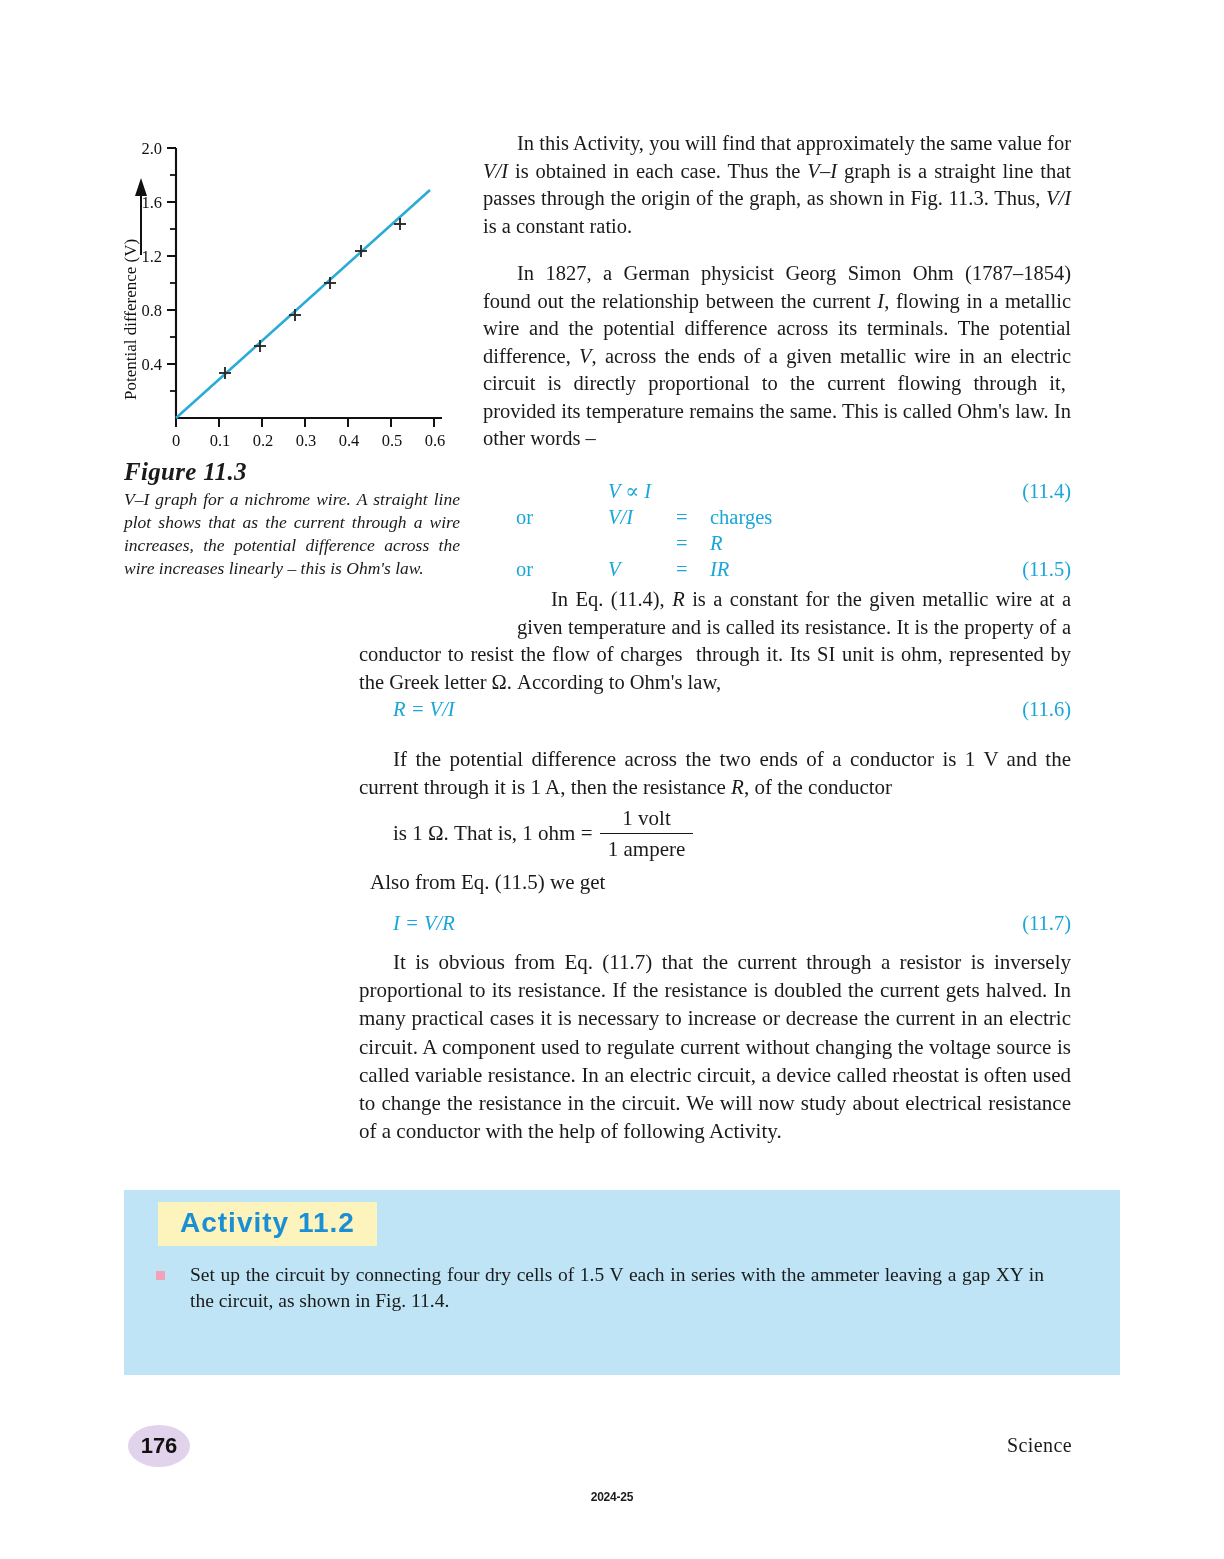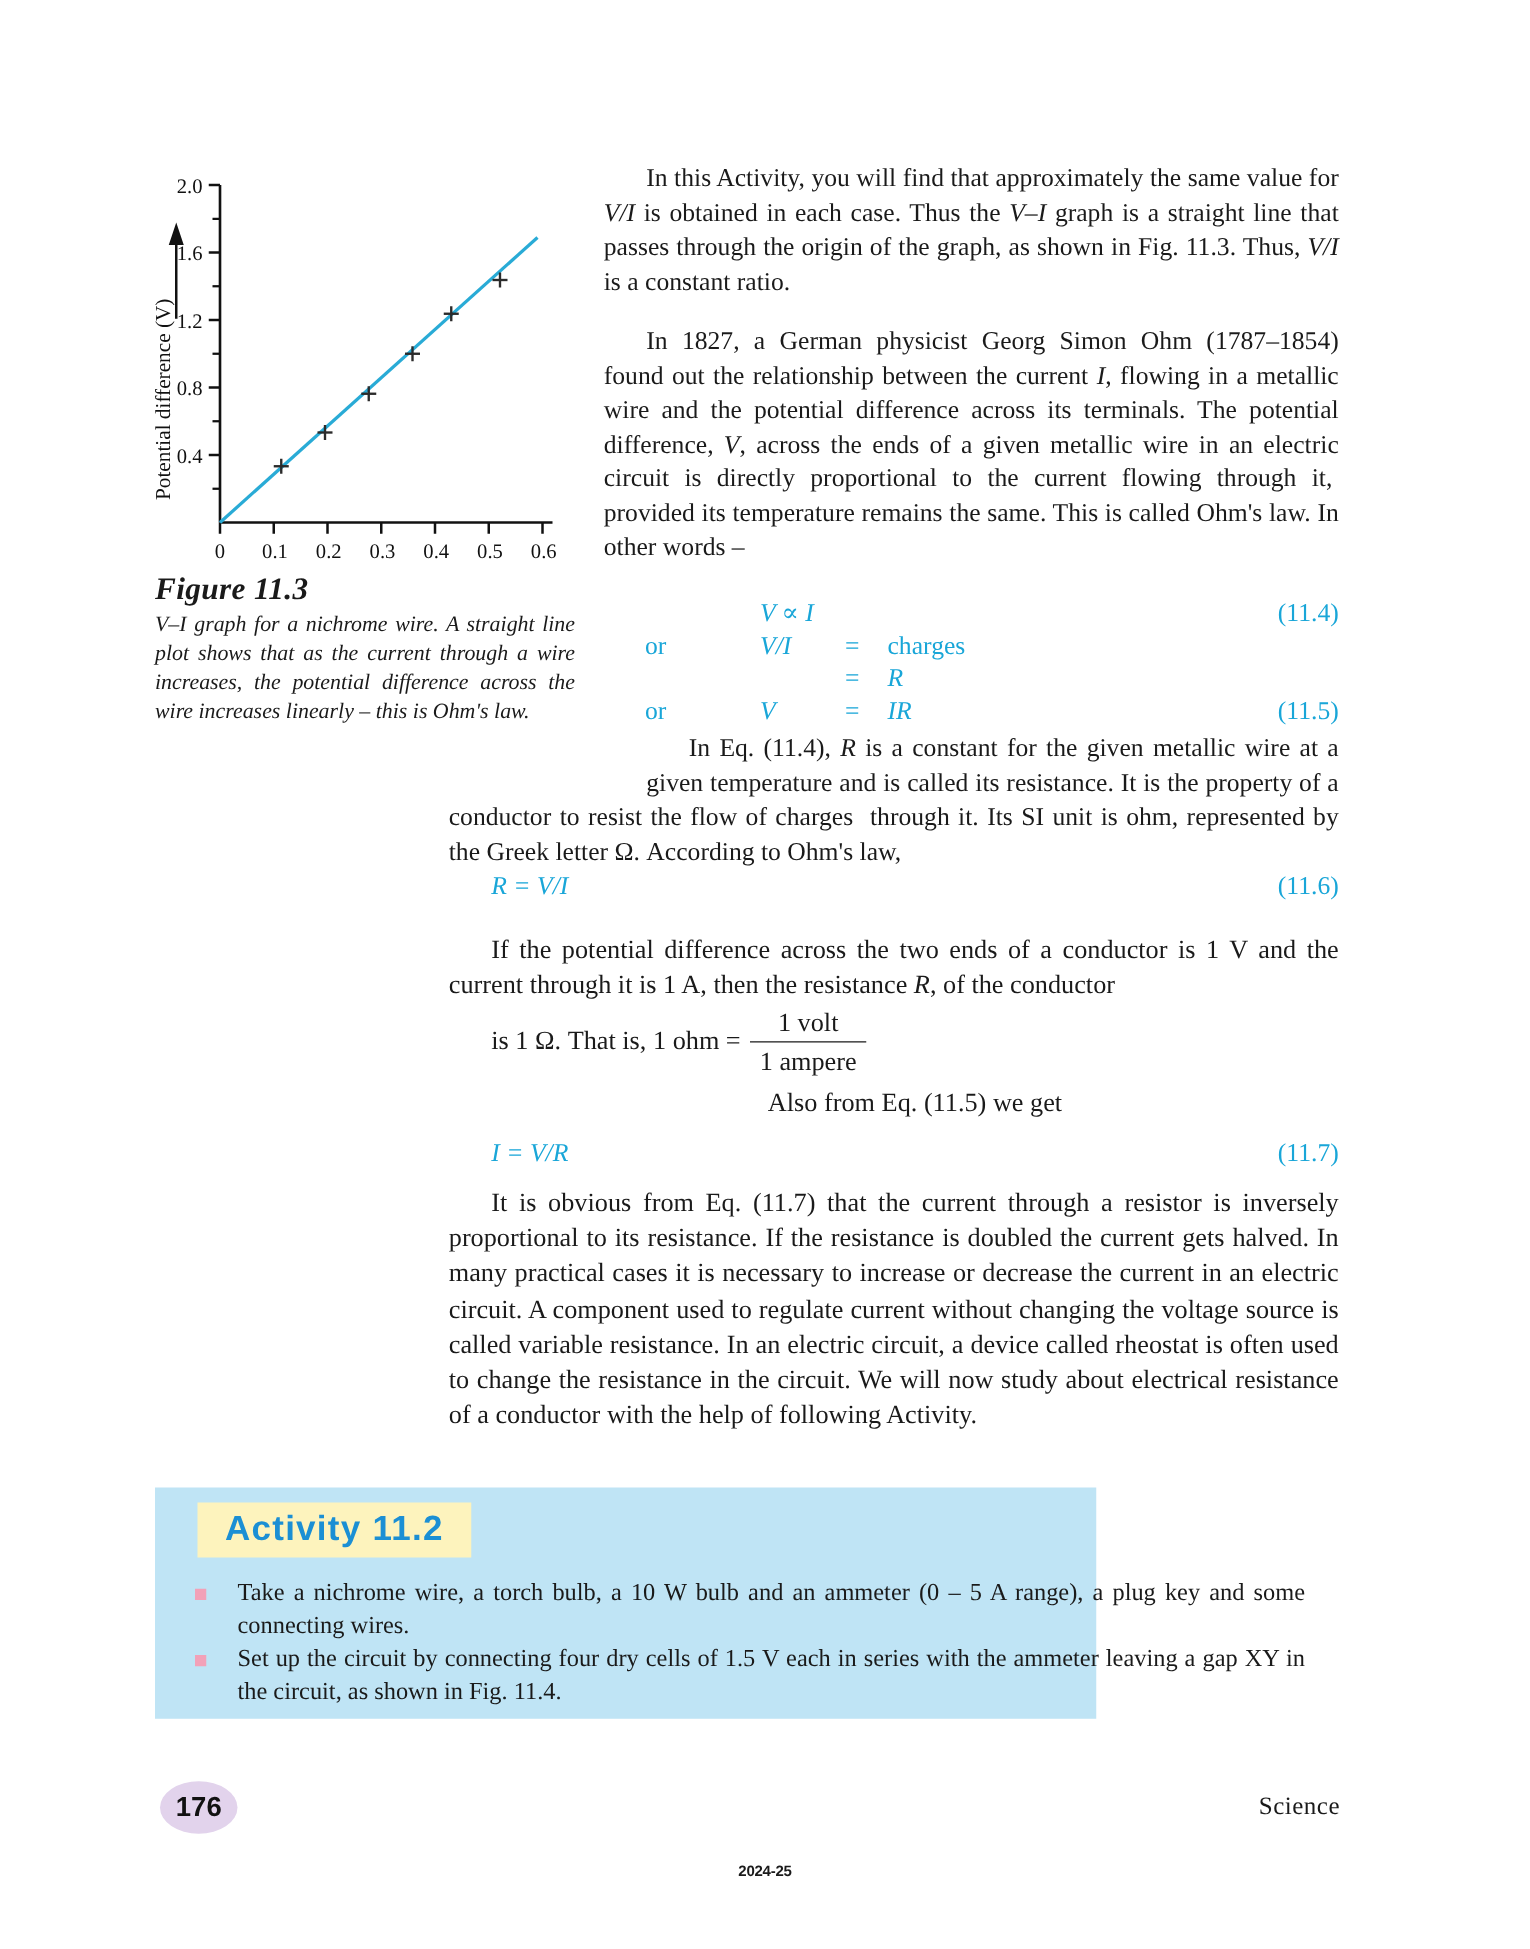--- a/index.html
+++ b/index.html
@@ -143,21 +143,21 @@
     margin: 0 2px;
   }
   .frac .num { display: block; padding: 0 8px 1px 8px; }
   .frac .den { display: block; padding: 1px 8px 0 8px; border-top: 1.6px solid #1a1a1a; }
 
   
   #activity-box {
     position: absolute;
     left: 124px;
     top: 1190px;
-    width: 753px;
+    width: 996px;
     height: 185px;
     background: #bfe4f5;
   }
   #activity-title {
     position: absolute;
     left: 34px;
     top: 12px;
     background: #fdf3bd;
     padding: 5px 22px 7px 22px;
     font-family: "Liberation Sans", "DejaVu Sans", sans-serif;
@@ -386,38 +386,34 @@
 </div>
 
 <p class="body-full para indent" style="top:745px; left:359px; width:712px;">
   If the potential difference across the two ends of a conductor is 1 V and the current through it is 1 A, then the resistance <i>R</i>, of the conductor
 </p>
 
 <div class="body-full" style="top:805px; left:393px; width:678px; text-align:left;">
   <span>is 1 Ω. That is, 1 ohm = </span><span class="frac"><span class="num">1 volt</span><span class="den">1 ampere</span></span>
 </div>
 
-<p class="body-full para" style="top:868px; left:393px; width:678px; text-align:center;">Also from Eq. (11.5) we get</p>
+<p class="body-full para" style="top:868px; left:370px; width:678px; text-align:left;">Also from Eq. (11.5) we get</p>
 
 <div class="eq-standalone" style="top:912px;">
   <span>I = V/R</span>
   <span class="eq-num">(11.7)</span>
 </div>
 
 <p class="body-full para indent" style="top:948px; left:359px; width:712px;">It is obvious from Eq. (11.7) that the current through a resistor is inversely proportional to its resistance. If the resistance is doubled the current gets halved. In many practical cases it is necessary to increase or decrease the current in an electric circuit. A component used to regulate current without changing the voltage source is called variable resistance. In an electric circuit, a device called rheostat is often used to change the resistance in the circuit. We will now study about electrical resistance of a conductor with the help of following Activity.</p>
 
 <div id="activity-box">
   <div id="activity-title">Activity  11.2</div>
   <ul id="activity-list">
     <li>
       <span class="bullet"></span>
-      <span>Take a nichrome wire, a torch bulb, a 10 W bulb and an ammeter (0 – 5 A range), a plug key and some connecting wires.</span>
-    </li>
-    <li>
-      <span class="bullet"></span>
       <span>Set up the circuit by connecting four dry cells of 1.5 V each in series with the ammeter leaving a gap XY in the circuit, as shown in Fig. 11.4.</span>
     </li>
   </ul>
 </div>
 
 <div id="page-badge">176</div>
 <div id="footer-subject">Science</div>
 <div id="footer-year">2024-25</div>
 
 </body></html>

